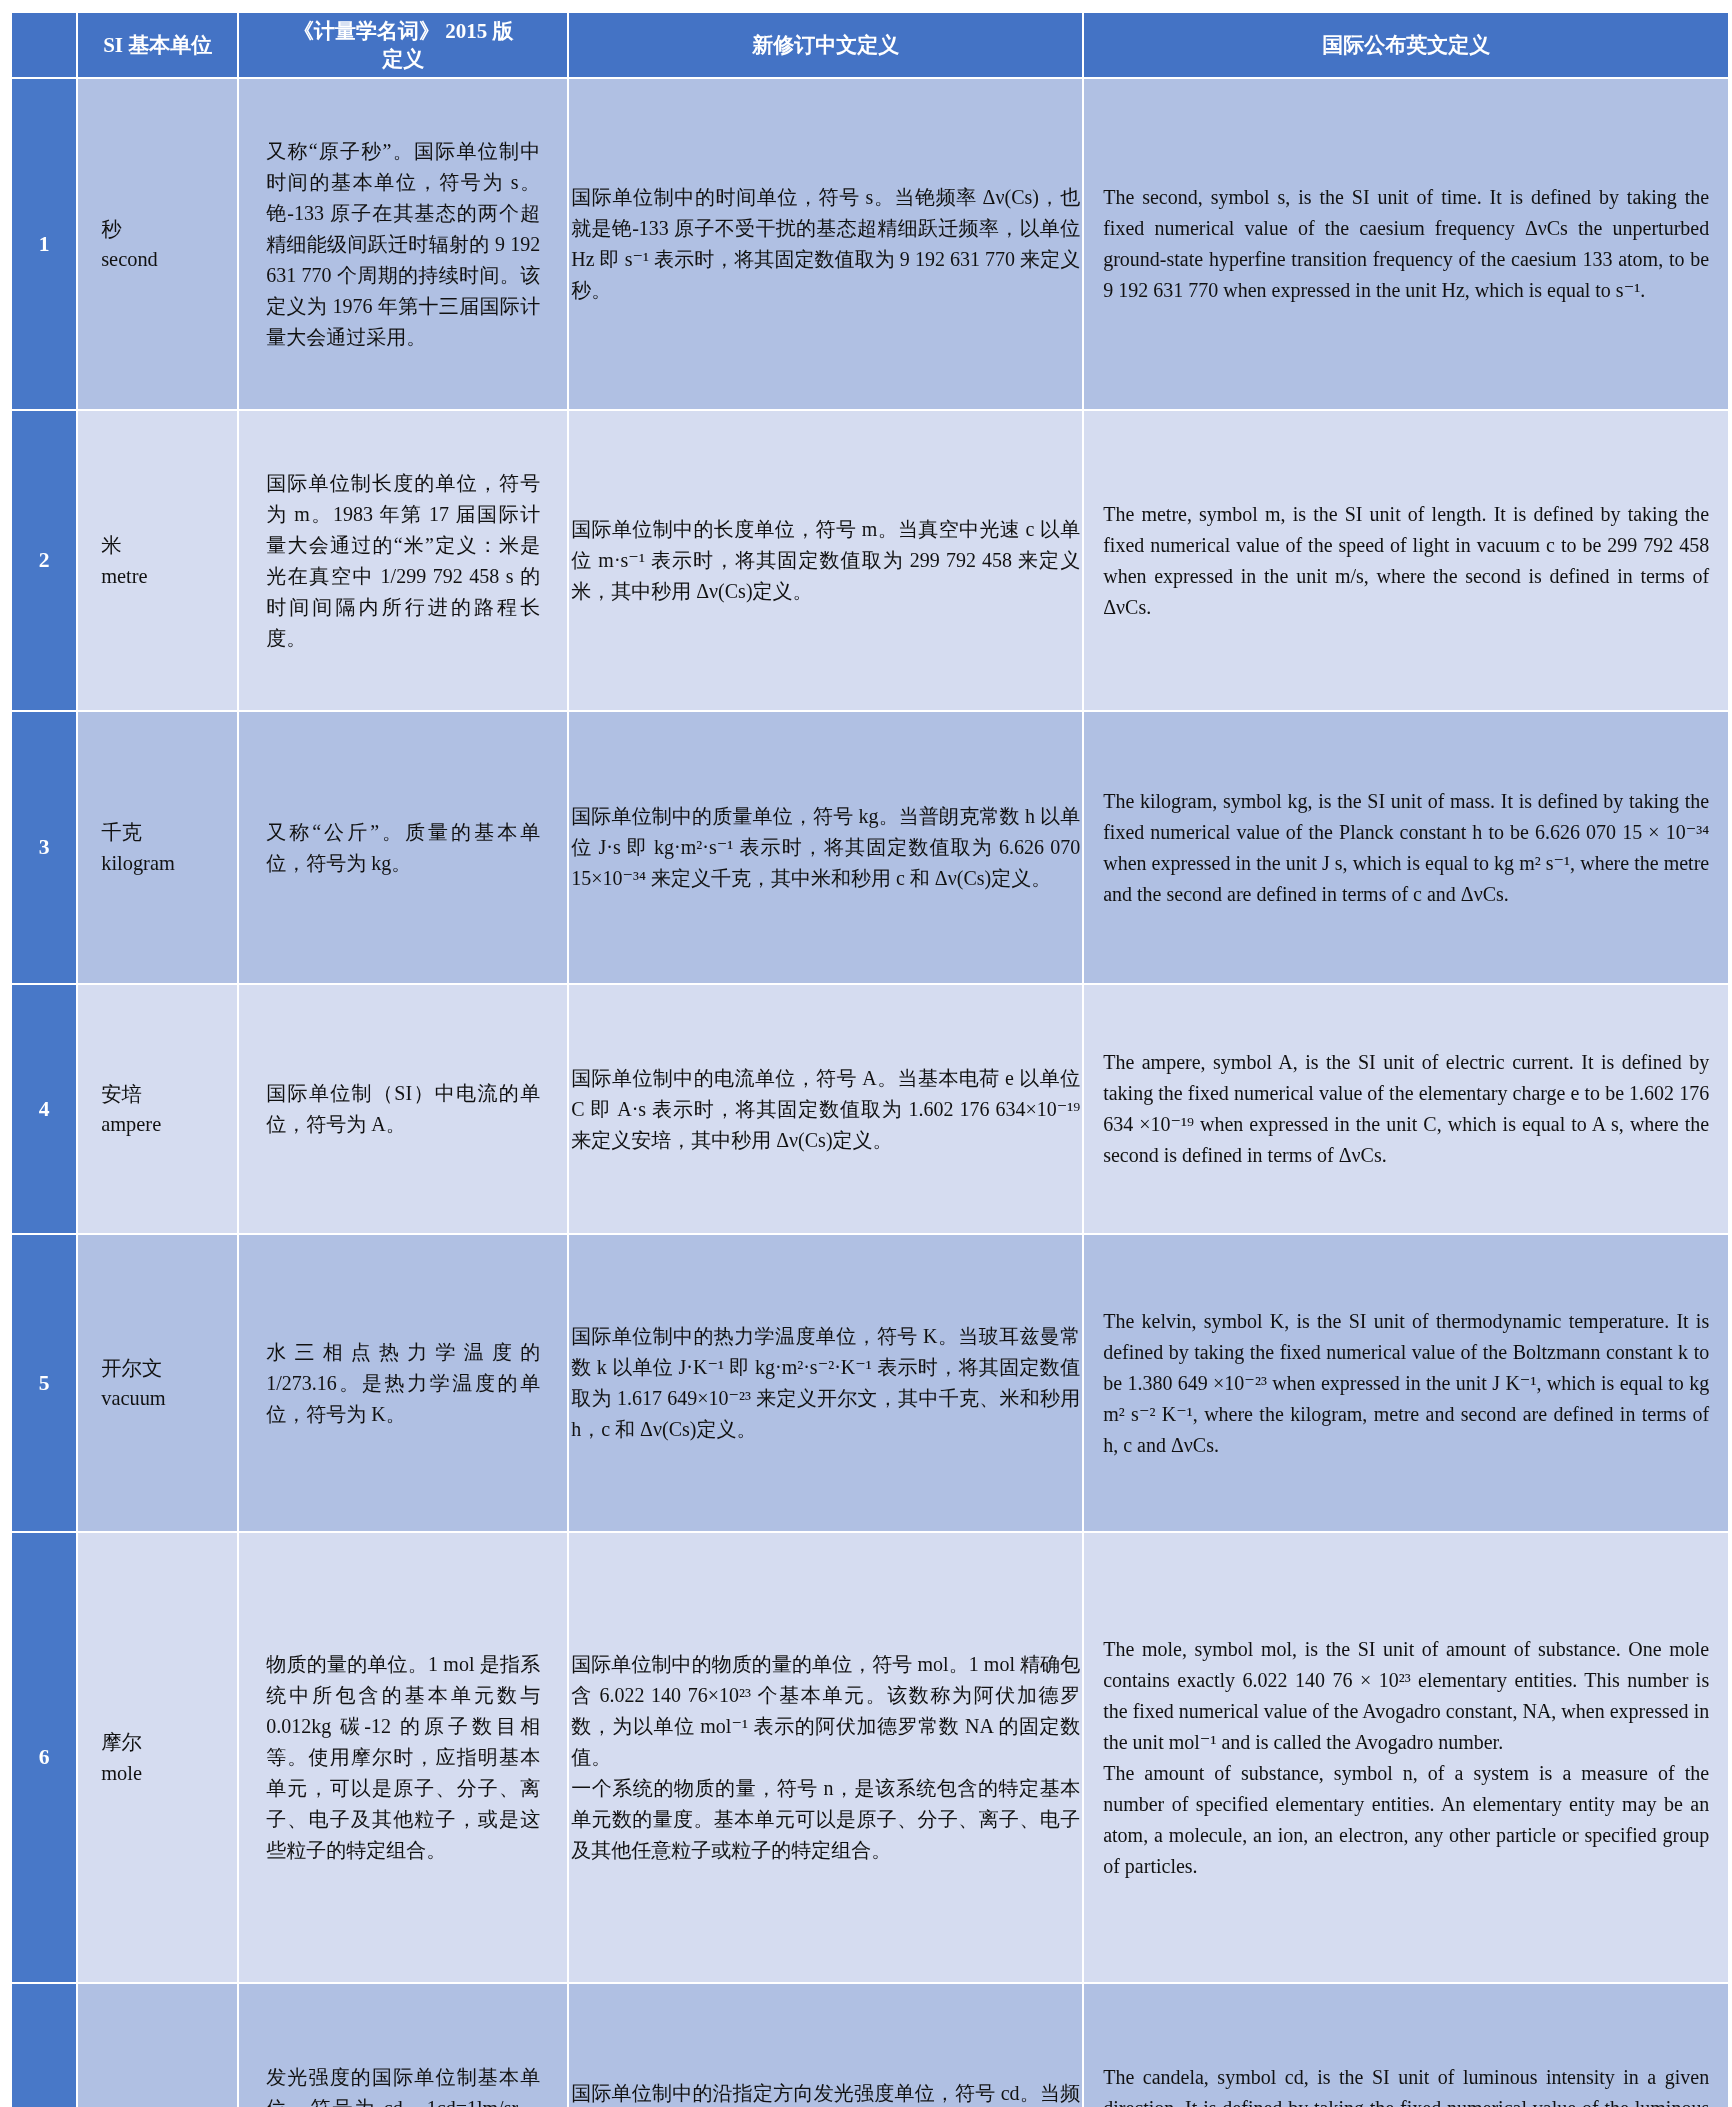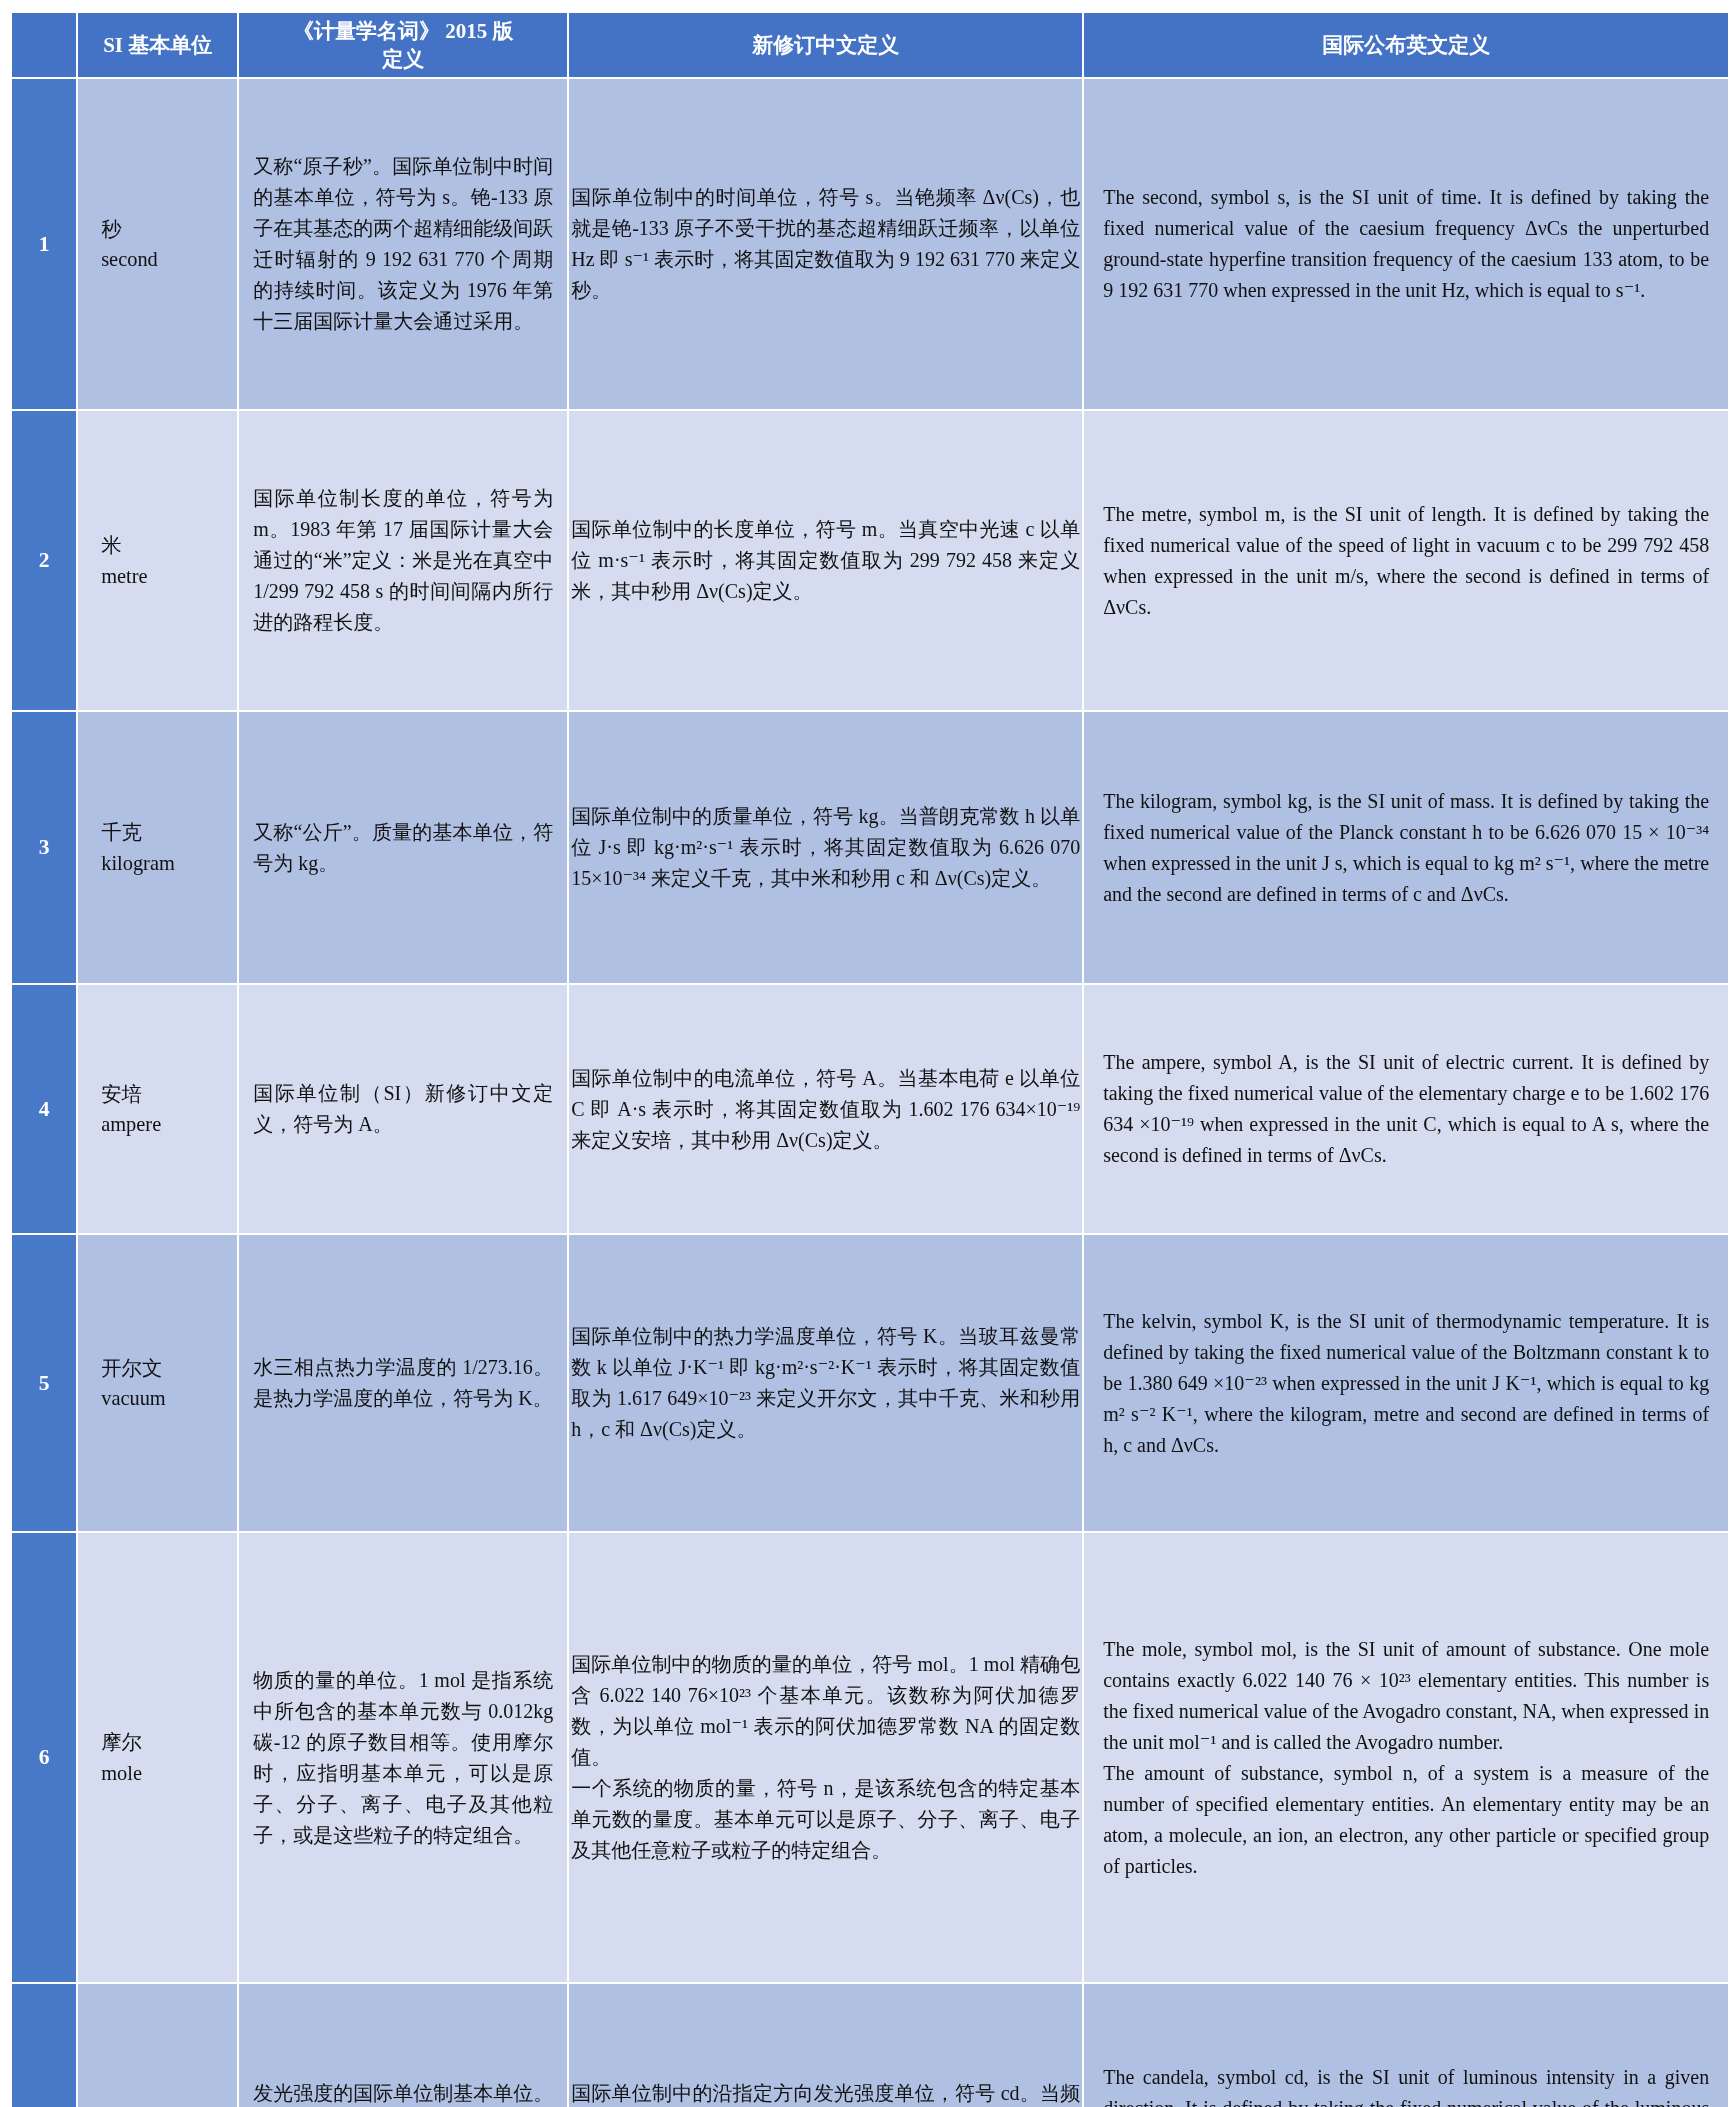--- a/index.html
+++ b/index.html
@@ -50,21 +50,21 @@
     padding:6.4px 6.4px 6.4px 23px;
     line-height:1.5;
   }
   td.def2015-cell,
   td.newcn-cell,
   td.en-cell{
     font-size:20px;
     line-height:1.55;
     text-align:justify;
     white-space:pre-line;
-    padding:9px 14px;
+    padding:9px 27px;
   }
   td.newcn-cell{padding:9px 2px;}
   td.en-cell{padding:21px 19px;}
   
   tbody tr:nth-child(1) td{height:288px;}
   tbody tr:nth-child(2) td{height:257px;}
   tbody tr:nth-child(3) td{height:229px;}
   tbody tr:nth-child(4) td{height:206px;}
   tbody tr:nth-child(5) td{height:254px;}
   tbody tr:nth-child(6) td{height:407px;}
@@ -122,21 +122,21 @@
     <td class="def2015-cell">又称“公斤”。质量的基本单位，符号为 kg。</td>
     <td class="newcn-cell">国际单位制中的质量单位，符号 kg。当普朗克常数 h 以单位 J·s 即 kg·m²·s⁻¹ 表示时，将其固定数值取为 6.626 070 15×10⁻³⁴ 来定义千克，其中米和秒用 c 和 Δν(Cs)定义。</td>
     <td class="en-cell">The kilogram, symbol kg, is the SI unit of mass. It is defined by taking the fixed numerical value of the Planck constant h to be 6.626 070 15 × 10⁻³⁴ when expressed in the unit J s, which is equal to kg m² s⁻¹, where the metre and the second are defined in terms of c and ΔνCs.</td>
   </tr>
         <tr class="band-light">
     <td class="num-cell">4</td>
     <td class="name-cell">
       <div>安培</div>
       <div>ampere</div>
     </td>
-    <td class="def2015-cell">国际单位制（SI）新修订中文定义，符号为 A。</td>
+    <td class="def2015-cell">国际单位制（SI）中电流的单位，符号为 A。</td>
     <td class="newcn-cell">国际单位制中的电流单位，符号 A。当基本电荷 e 以单位 C 即 A·s 表示时，将其固定数值取为 1.602 176 634×10⁻¹⁹ 来定义安培，其中秒用 Δν(Cs)定义。</td>
     <td class="en-cell">The ampere, symbol A, is the SI unit of electric current. It is defined by taking the fixed numerical value of the elementary charge e to be 1.602 176 634 ×10⁻¹⁹ when expressed in the unit C, which is equal to A s, where the second is defined in terms of ΔνCs.</td>
   </tr>
         <tr class="band-dark">
     <td class="num-cell">5</td>
     <td class="name-cell">
       <div>开尔文</div>
       <div>vacuum</div>
     </td>
     <td class="def2015-cell">水三相点热力学温度的 1/273.16。是热力学温度的单位，符号为 K。</td>

